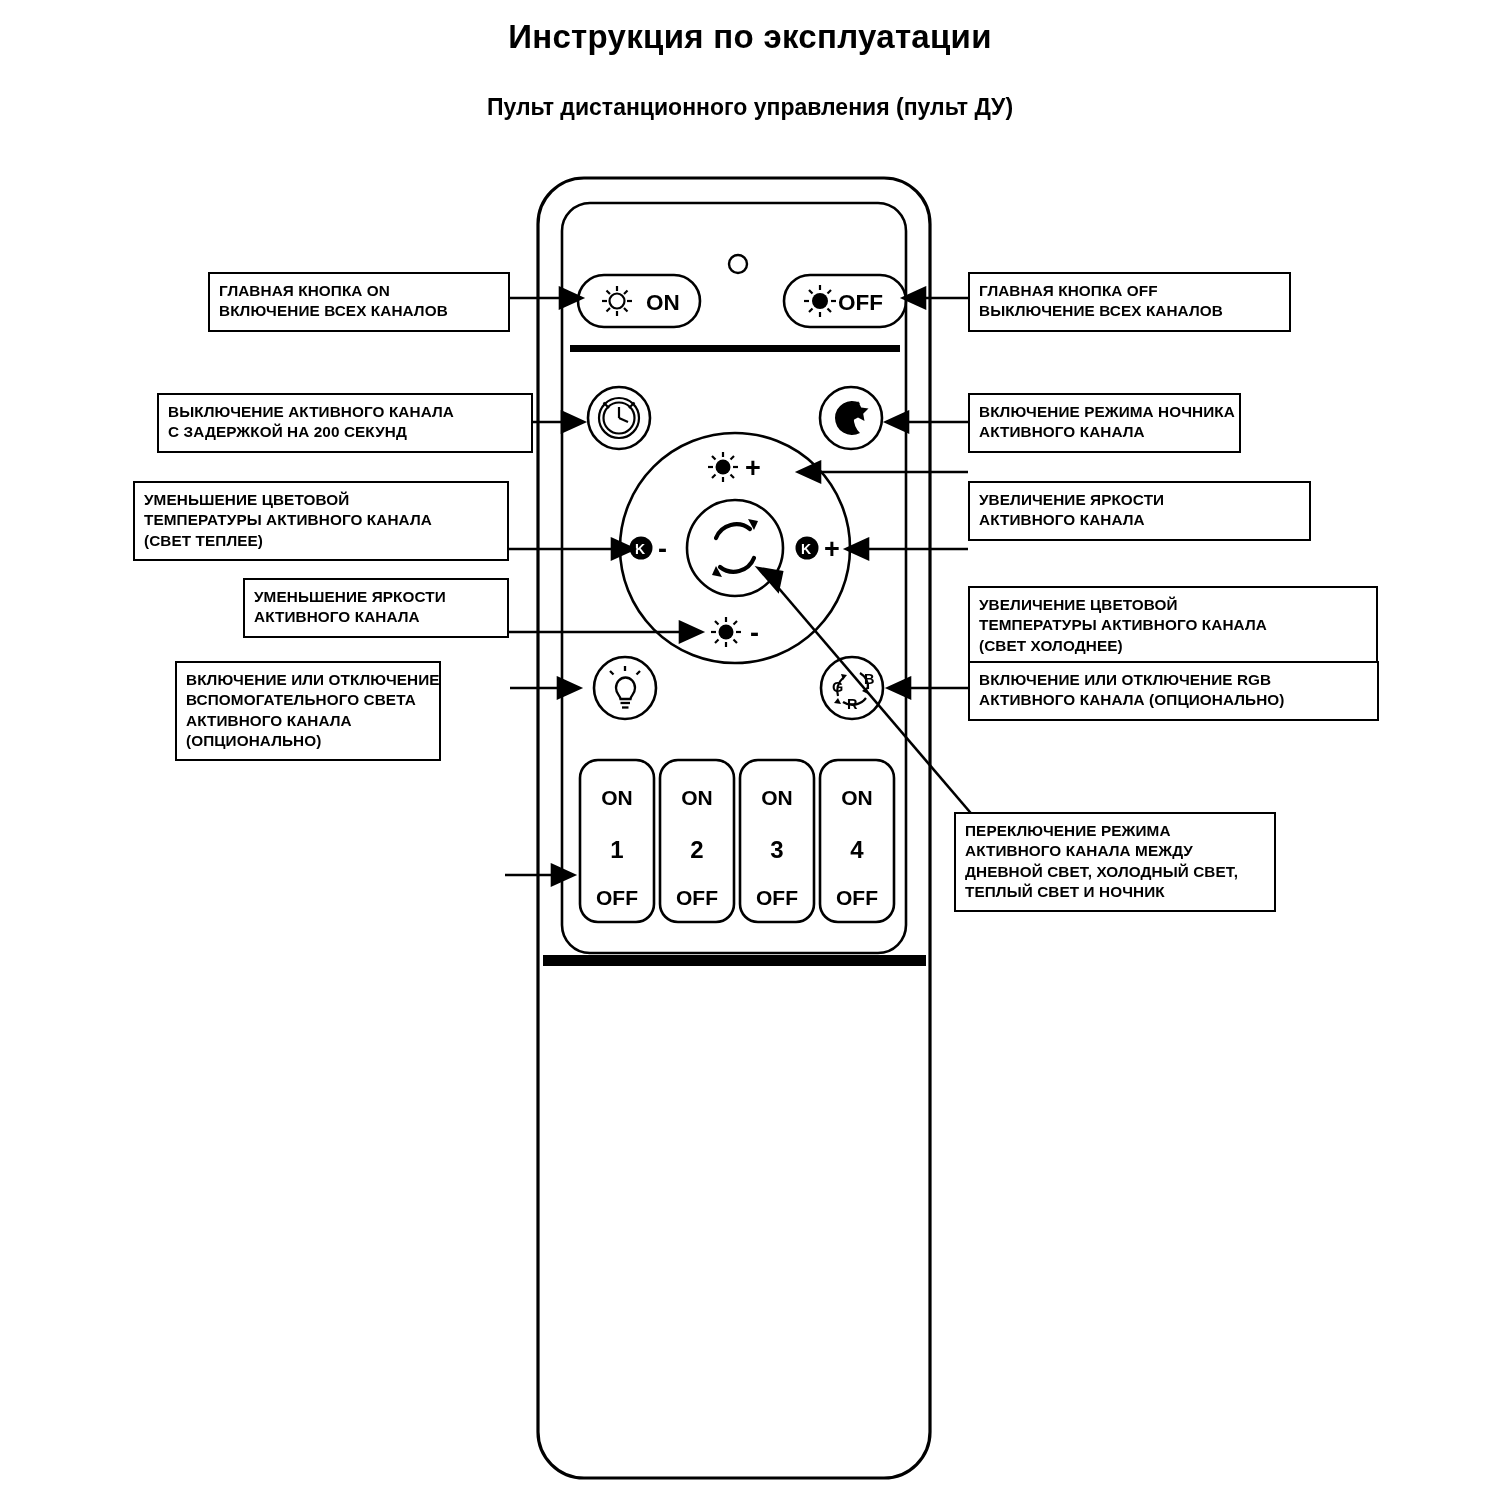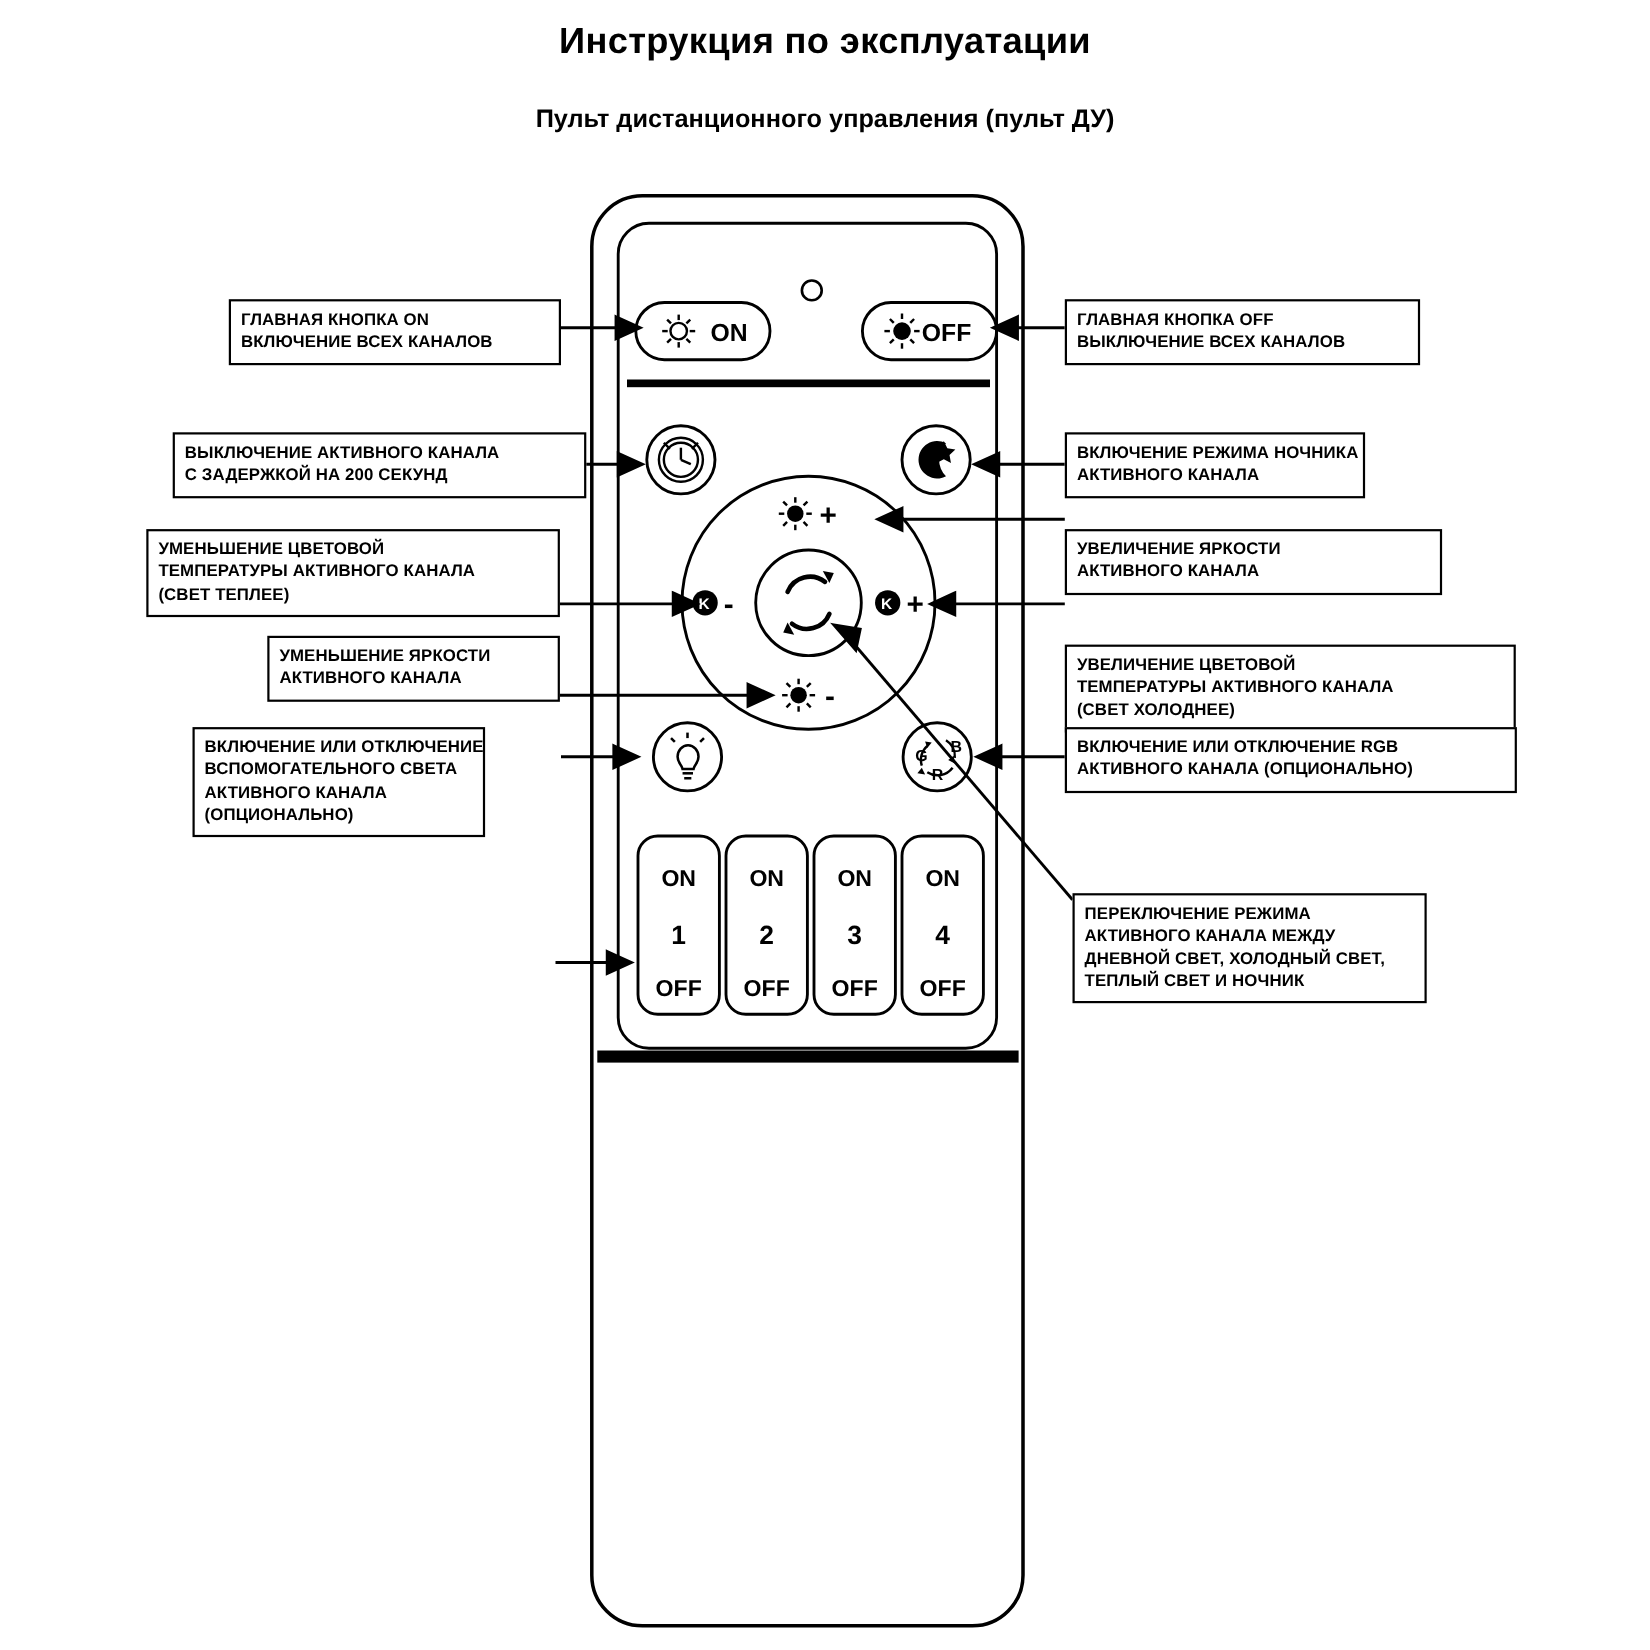--- a/index.html
+++ b/index.html
@@ -332,21 +332,21 @@
     <div>ВСПОМОГАТЕЛЬНОГО СВЕТА</div>
     <div>АКТИВНОГО КАНАЛА</div>
     <div>(ОПЦИОНАЛЬНО)</div>
   </div>
 
   <div class="callout" style="left:968px; top:661px; width:411px;">
     <div>ВКЛЮЧЕНИЕ ИЛИ ОТКЛЮЧЕНИЕ RGB</div>
     <div>АКТИВНОГО КАНАЛА (ОПЦИОНАЛЬНО)</div>
   </div>
 
-  <div class="callout" style="left:975px; top:812px; width:322px;">
+  <div class="callout" style="left:954px; top:812px; width:322px;">
     <div>ПЕРЕКЛЮЧЕНИЕ РЕЖИМА</div>
     <div>АКТИВНОГО КАНАЛА МЕЖДУ</div>
     <div>ДНЕВНОЙ СВЕТ, ХОЛОДНЫЙ СВЕТ,</div>
     <div>ТЕПЛЫЙ СВЕТ И НОЧНИК</div>
   </div>
 
 
 </div>
 
 </body></html>

